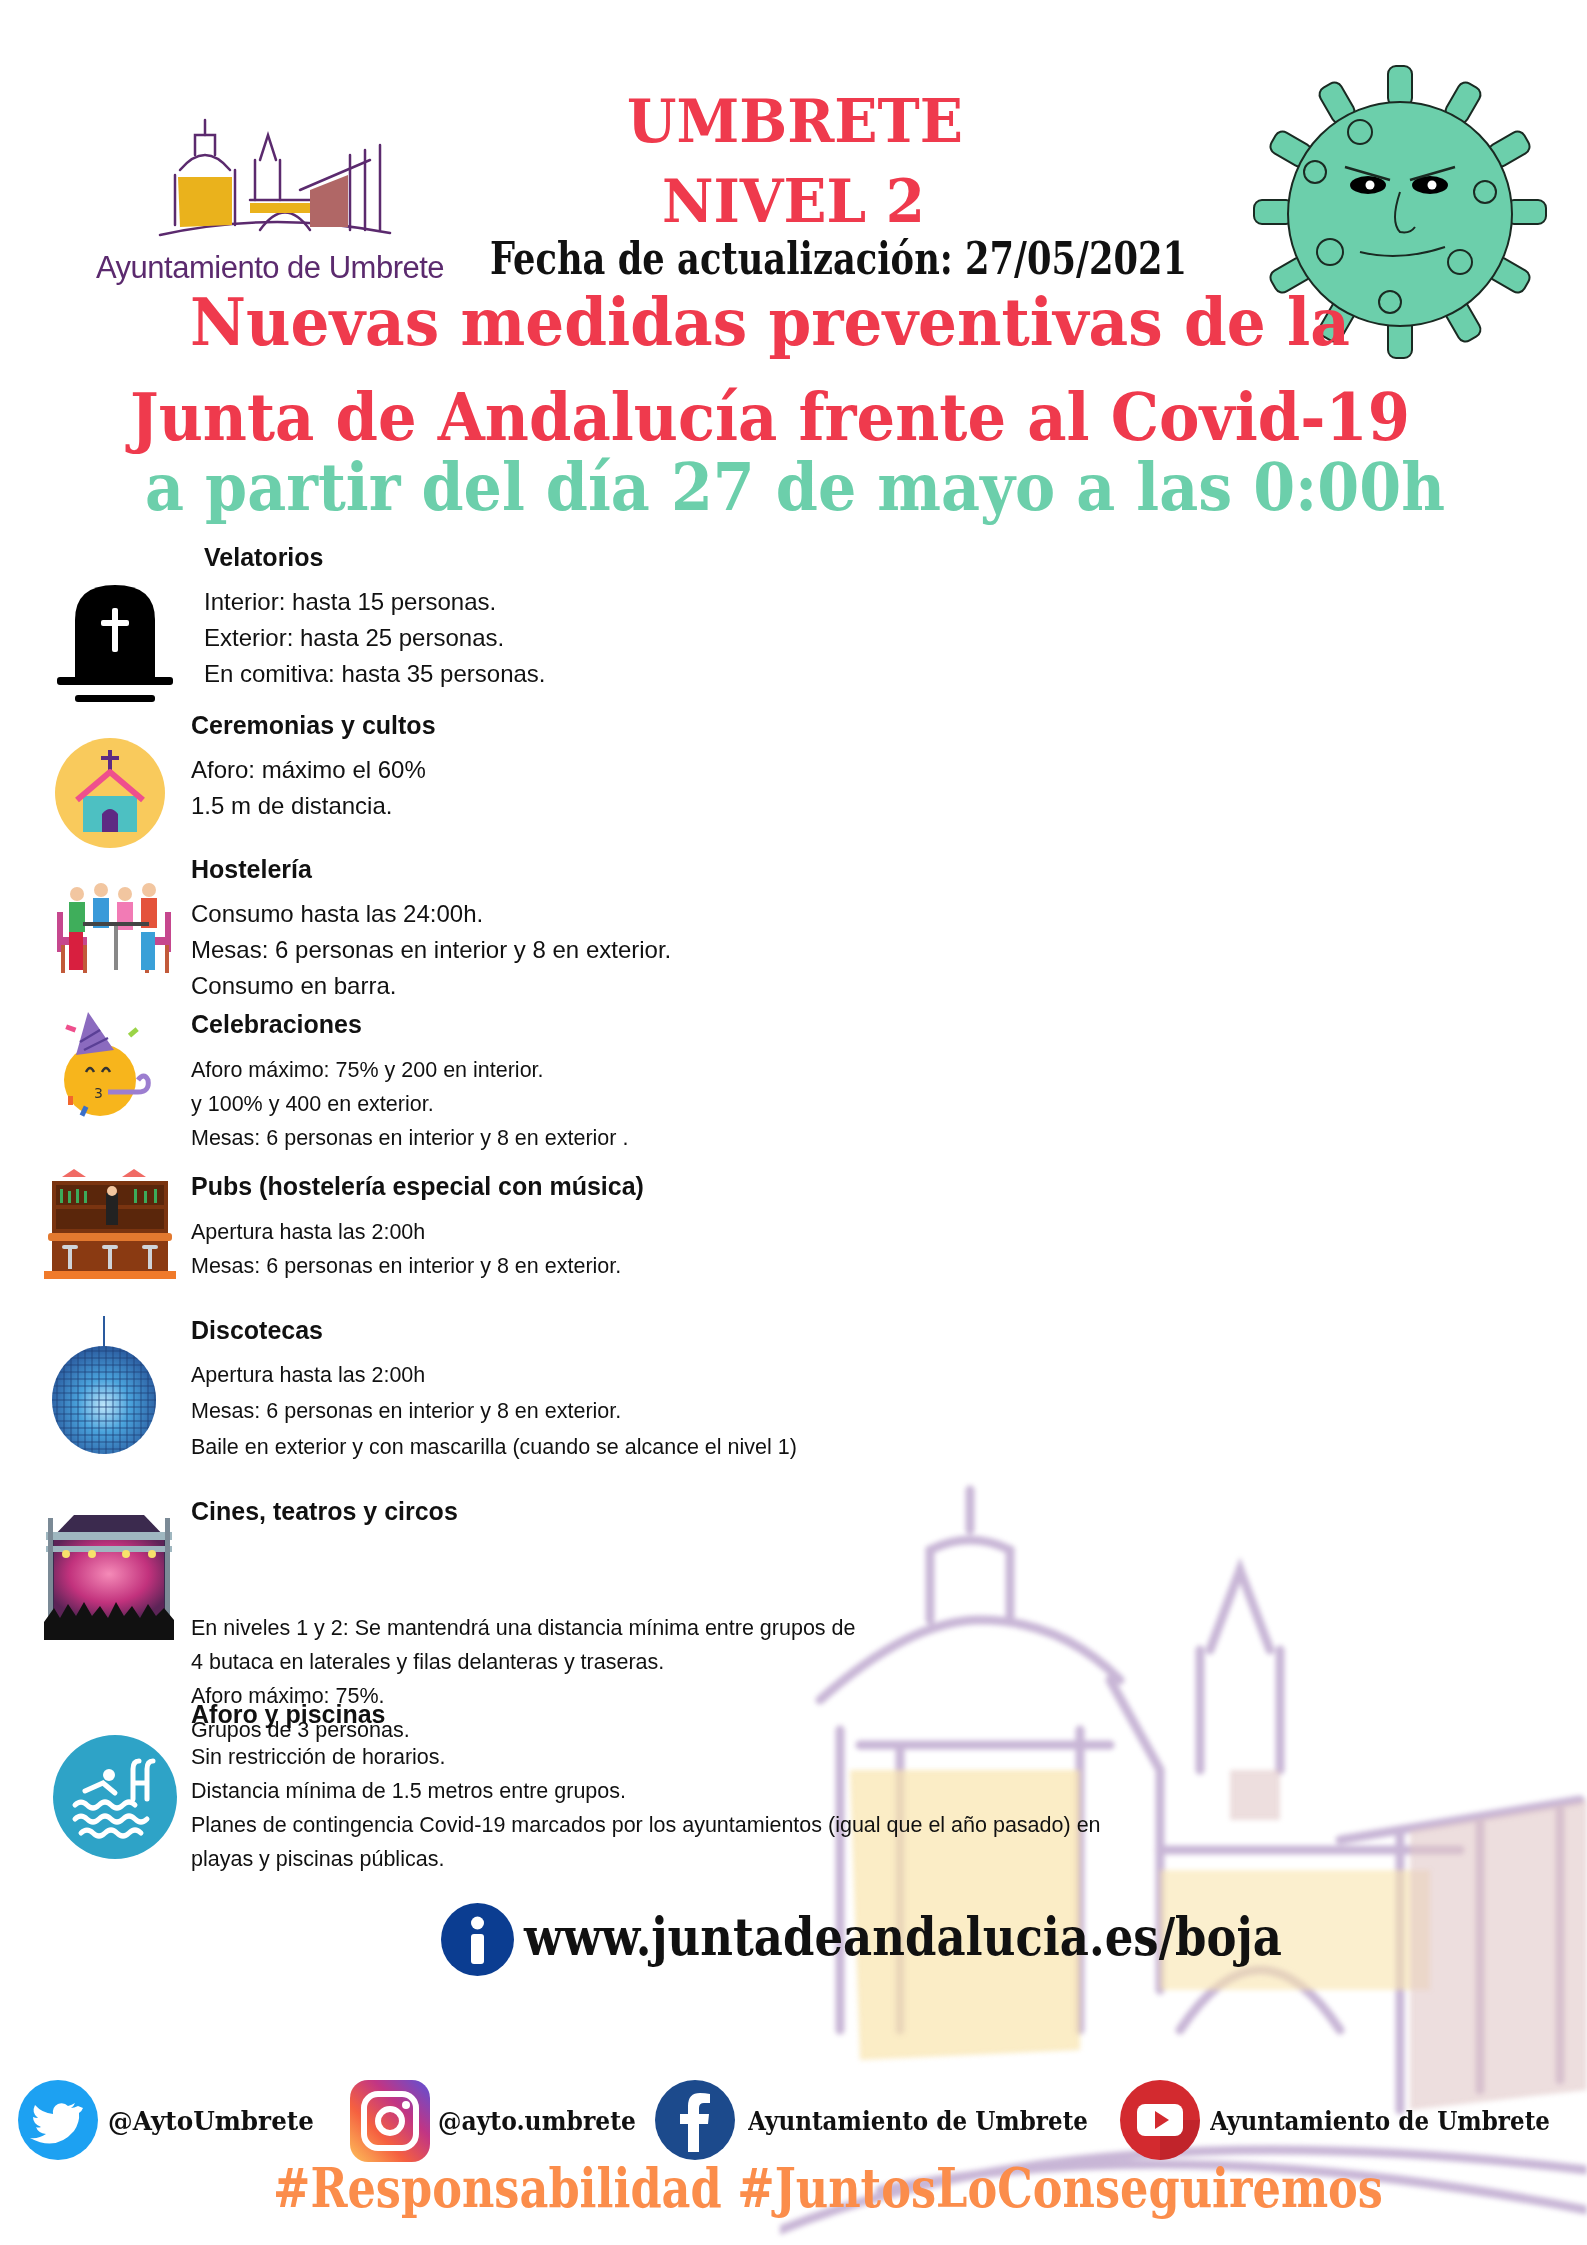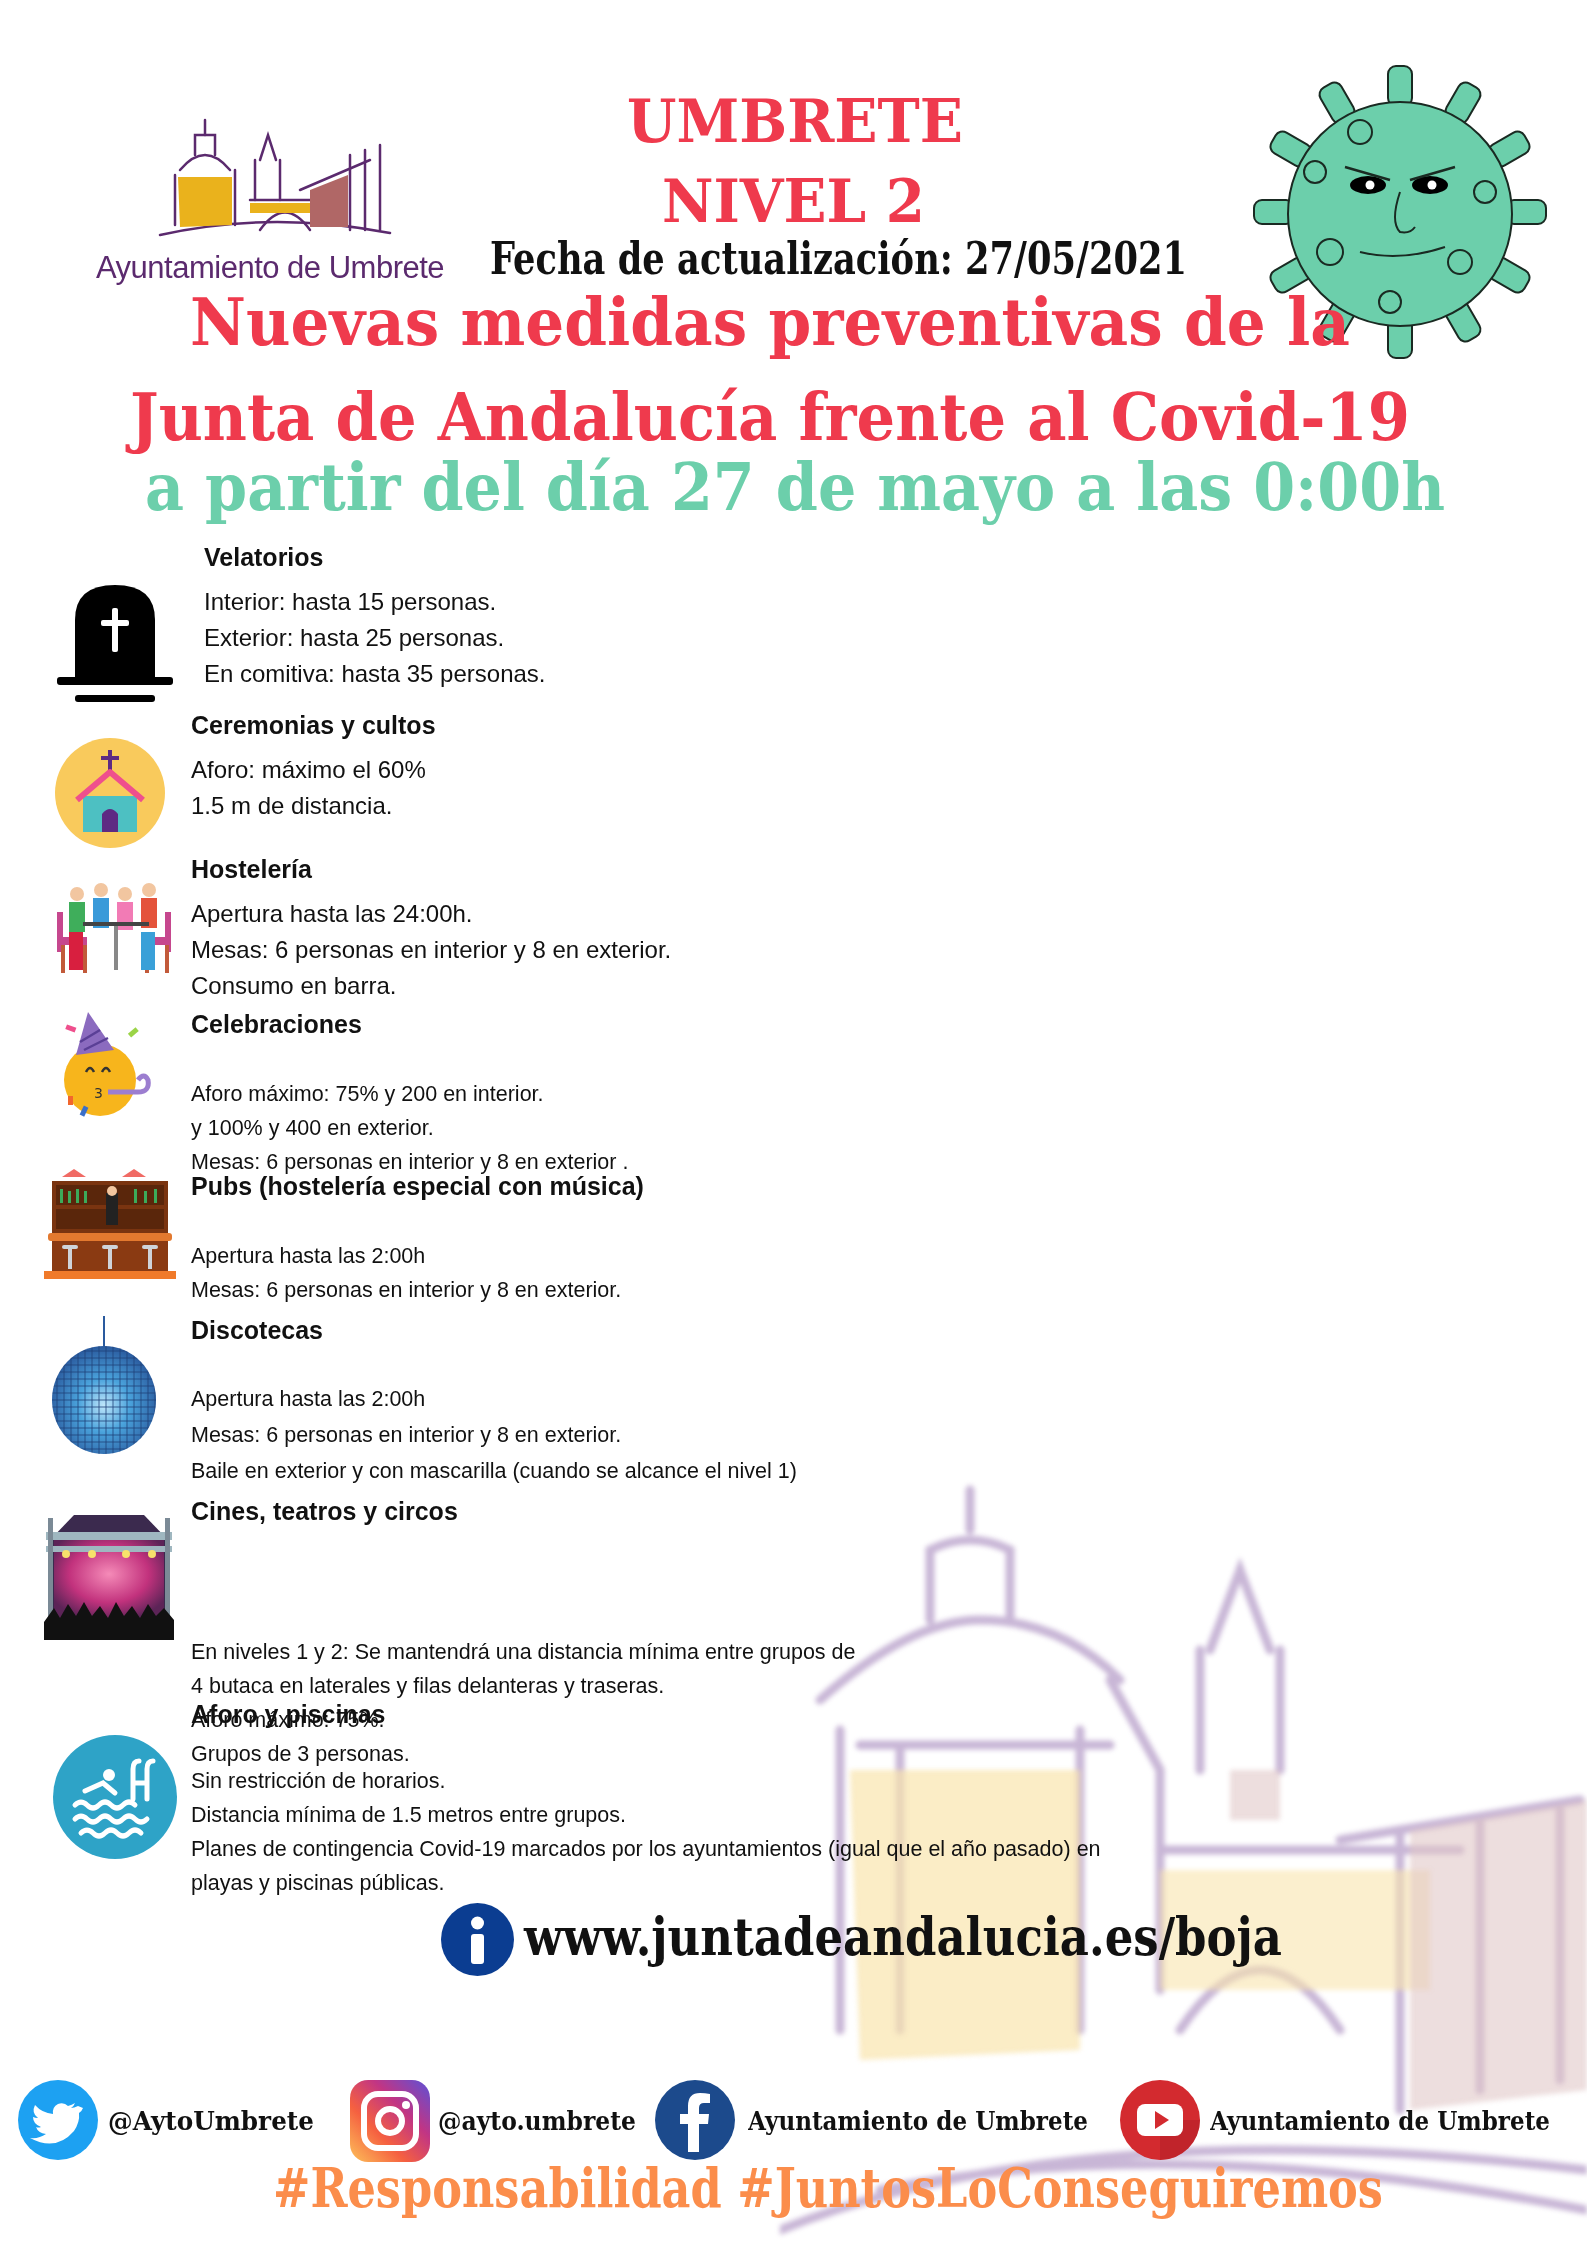--- a/index.html
+++ b/index.html
@@ -5,21 +5,21 @@
   html, body { margin:0; padding:0; }
   body { width:1587px; height:2245px; background:#ffffff; position:relative; overflow:hidden; font-family:"Liberation Sans", sans-serif; color:#111; }
   .abs { position:absolute; }
   .watermark { position:absolute; left:780px; top:1470px; width:807px; height:775px; opacity:0.55; filter: blur(2.5px); }
   .titles-svg { position:absolute; left:0; top:0; width:1587px; height:540px; }
   .slab { font-family:"DejaVu Serif", serif; font-weight:bold; }
   .item-title { position:absolute; font-family:"Liberation Sans", sans-serif; font-weight:bold; font-size:25px; color:#111; white-space:nowrap; }
   .item-body { position:absolute; font-family:"Liberation Sans", sans-serif; font-size:24px; color:#111; white-space:nowrap; }
   .item-body div { height:36px; line-height:36px; }
   .item-body.tight div { height:34px; line-height:34px; }
-  .item-body.small { font-size:21.5px;margin-top:24px; }
+  .item-body.small { font-size:21.5px; }
   .icon { position:absolute; }
   .logo-text { position:absolute; left:96px; top:250px; font-family:"Liberation Sans", sans-serif; font-size:31px; color:#5b2a6e; letter-spacing:-0.5px; white-space:nowrap; }
 </style>
 </head>
 <body>
 
 <svg class="watermark" viewBox="0 0 807 775">
   <g fill="none" stroke="#9c7bb5" stroke-width="9" stroke-linecap="round">
     <path d="M40 230 Q130 150 200 150 Q280 150 340 210"></path>
     <path d="M150 150 L150 80 Q190 60 230 80 L230 150"></path>
@@ -159,21 +159,21 @@
     <circle cx="94" cy="8" r="7" fill="#f2c6a0"></circle>
       <rect x="86" y="16" width="16" height="30" fill="#e4533b"></rect>
     <rect x="28" y="40" width="66" height="4" fill="#444"></rect>
     <rect x="59" y="44" width="4" height="44" fill="#888"></rect>
     <rect x="14" y="50" width="14" height="38" fill="#d81f3f"></rect>
       <rect x="86" y="50" width="14" height="38" fill="#3aa0d8"></rect>
   </g>
 </svg>
 <div class="item-title" style="left:191px;top:855px">Hostelería</div>
 <div class="item-body" style="left:191px;top:896px">
-  <div>Apertura hasta las 24:00h.</div>
+  <div>Consumo hasta las 24:00h.</div>
   <div>Mesas: 6 personas en interior y 8 en exterior.</div>
   <div>Consumo en barra.</div>
 </div>
 
 <svg class="icon" style="left:58px;top:1010px;width:100px;height:110px" viewBox="0 0 100 110">
   <circle cx="42" cy="70" r="36" fill="#f7b51c"></circle>
   <path d="M18 45 L30 2 L56 40 Z" fill="#8b6bbf"></path>
   <path d="M22 32 L42 20 M26 40 L50 28" stroke="#5a3f96" stroke-width="2.5"></path>
   <rect x="8" y="16" width="10" height="5" fill="#ef4f8d" transform="rotate(20 13 18)"></rect>
   <rect x="70" y="20" width="10" height="5" fill="#9bd447" transform="rotate(-40 75 22)"></rect>

